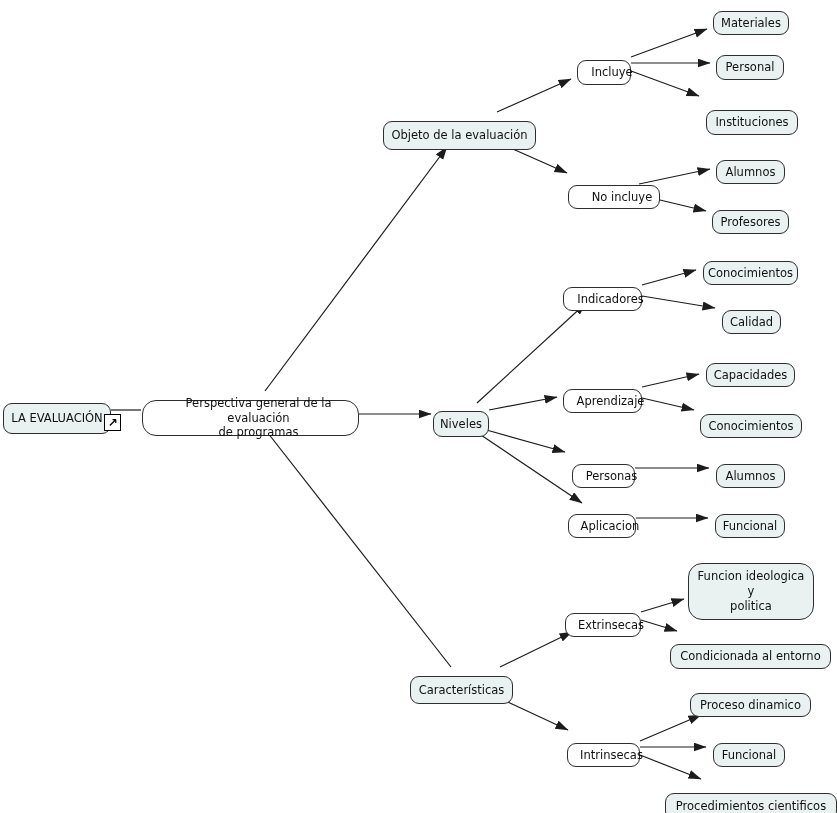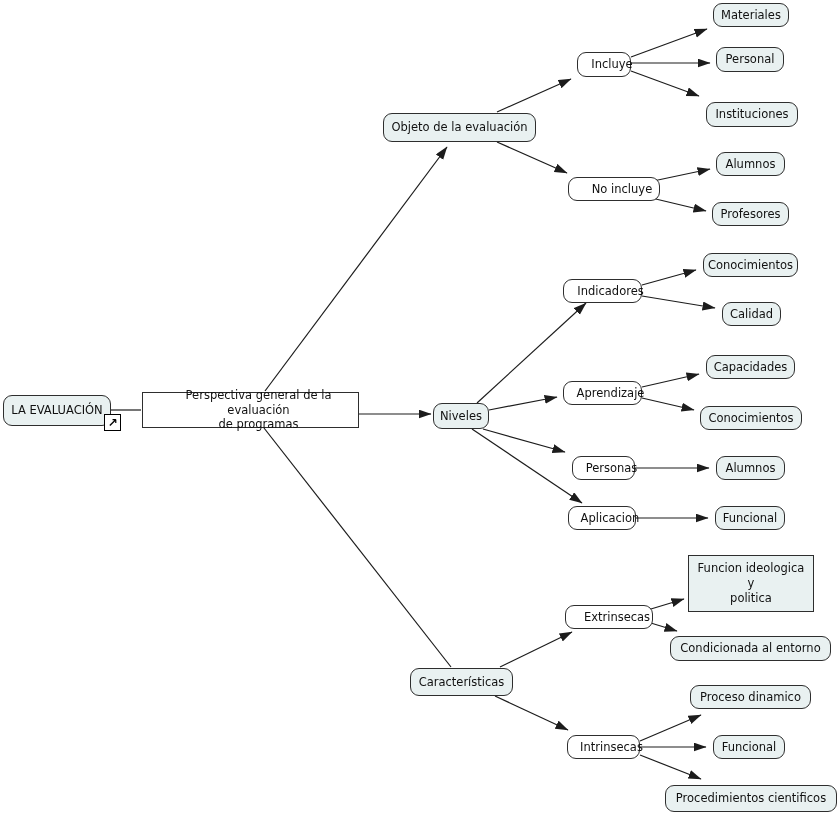--- a/index.html
+++ b/index.html
@@ -18,24 +18,25 @@
   }
   .edge-layer{position:absolute;left:0;top:0;width:837px;height:813px;}
   .edge-layer line{stroke:var(--line);stroke-width:1.2;}
   #arrowhead path{fill:var(--line);}
   .node{
     position:absolute;box-sizing:border-box;
     display:flex;align-items:center;justify-content:center;
     border:1.4px solid var(--border);border-radius:9px;
     font-size:11.5px;line-height:1.3;text-align:center;
     background:var(--node-fill);
+    margin-top:8px;
   }
   .node.linking{background:var(--linking-fill);padding-left:16px;}
   .node .lbl{white-space:pre-line;display:block;padding:0 2px;}
-  .node.big{border-radius:0;}
+  .node.big{border-radius:14px;}
   .resource-icon{
     position:absolute;box-sizing:border-box;width:17px;height:17px;
     background:#ffffff;border:1.6px solid #000;
     display:flex;align-items:center;justify-content:center;
     font-size:12px;font-weight:bold;color:#000;z-index:5;
   }
 </style>
 </head>
 <body>
 
@@ -144,21 +145,21 @@
   <div class="node linking" style="left:568px;top:506px;width:68px;height:24px">
     <span class="lbl">Aplicacion</span>
   </div>
   <div class="node" style="left:715px;top:506px;width:70px;height:24px">
     <span class="lbl">Funcional</span>
   </div>
 
   <div class="node" style="left:410px;top:668px;width:103px;height:28px">
     <span class="lbl">Características</span>
   </div>
-  <div class="node linking" style="left:565px;top:605px;width:88px;height:24px">
+  <div class="node linking" style="left:565px;top:605px;width:76px;height:24px">
     <span class="lbl">Extrinsecas</span>
   </div>
   <div class="node big" style="left:688px;top:555px;width:126px;height:57px">
     <span class="lbl">Funcion ideologica
 y
 politica</span>
   </div>
   <div class="node" style="left:670px;top:636px;width:161px;height:25px">
     <span class="lbl">Condicionada al entorno</span>
   </div>

